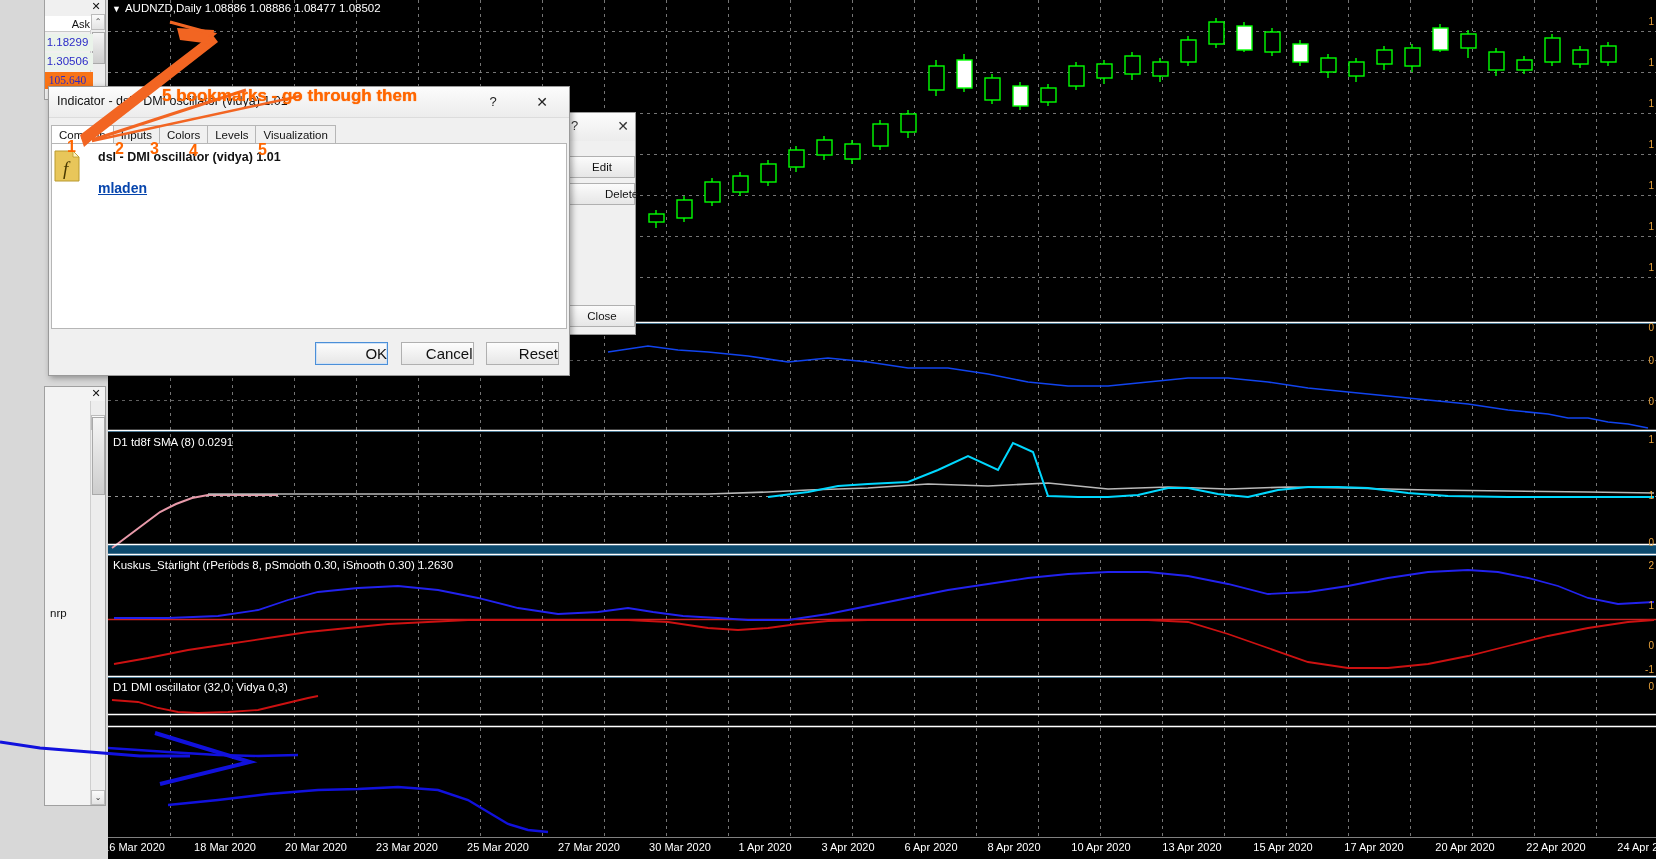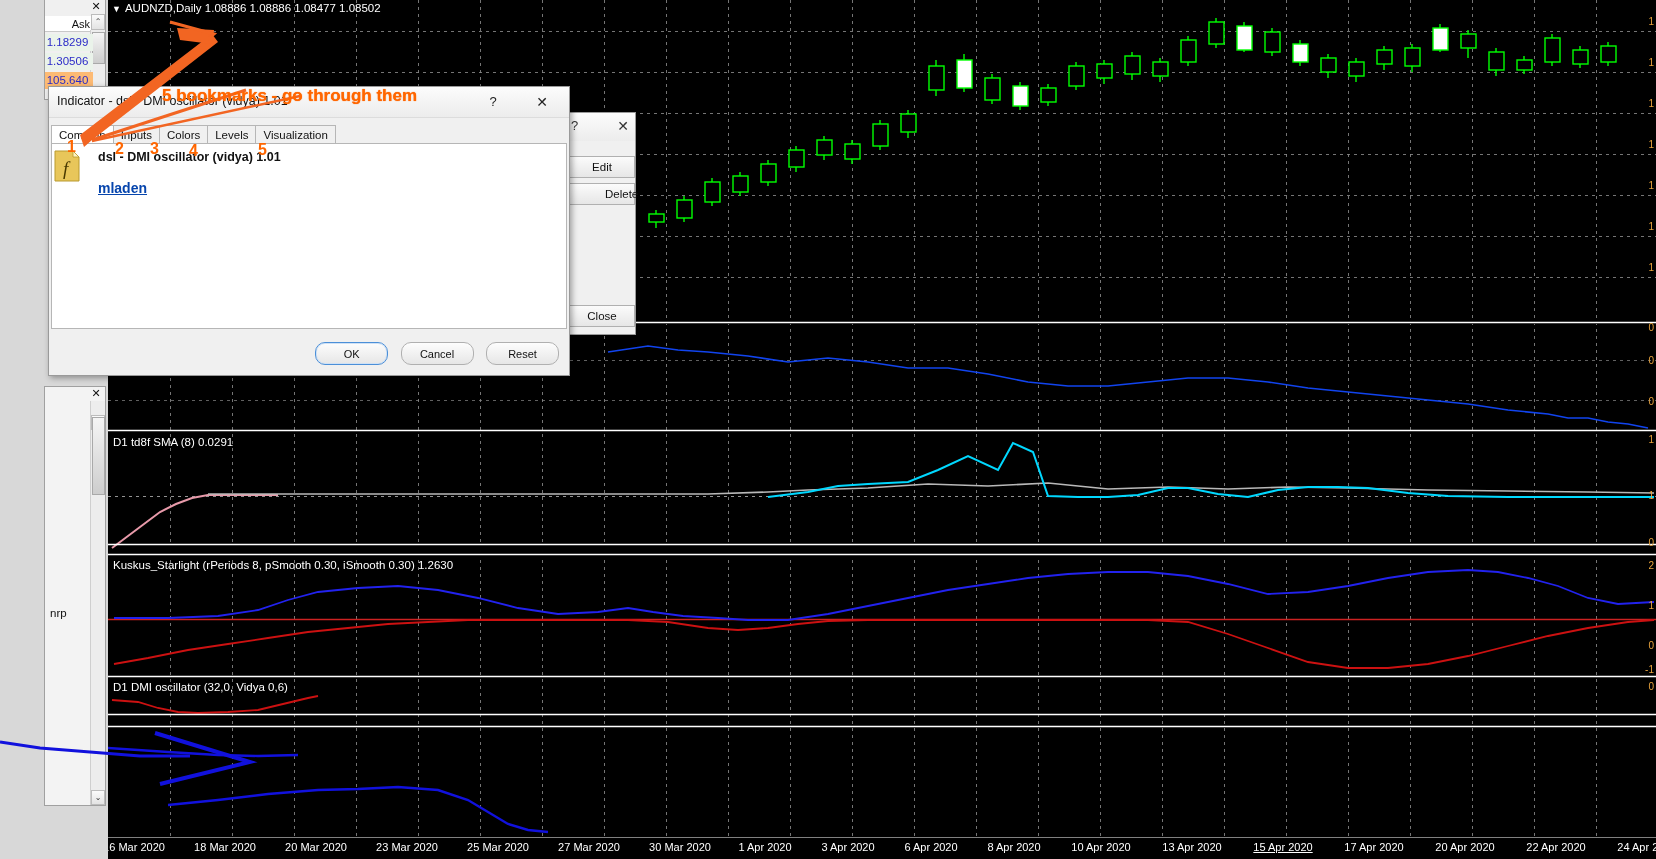--- a/index.html
+++ b/index.html
@@ -45,21 +45,21 @@
     position: absolute; left: 1px; top: 2px; width: 11px; height: 30px;
     background: linear-gradient(#f5f5f5,#cdcdcd); border: 1px solid #a9a9a9;
   }
   .mw-row {
     position: absolute; left: 0; width: 48px; height: 17px;
     font-size: 11.5px; color: #2b2bc8; text-align: center; padding-right: 3px;
     box-sizing: border-box; line-height: 17px;
   }
   .mw-row.r0 { top: 34px; background: #eaf3ea; }
   .mw-row.r1 { top: 53px; background: #eaf3ea; }
-  .mw-row.r2 { top: 72px; background: #fdba74; }
+  .mw-row.r2 { top: 72px; background: #f97316; font-family: Liberation Serif, serif; }
 
   
   .nav-panel {
     position: absolute; left: 44px; top: 386px; width: 62px; height: 420px;
     background: #f3f3f3; border: 1px solid #a0a0a0; box-sizing: border-box;
   }
   .nav-close {
     position: absolute; right: 2px; top: 0px; width: 14px; height: 13px;
     font-size: 11px; line-height: 12px; text-align: center; color: #111;
   }
@@ -79,21 +79,21 @@
     background: linear-gradient(#f5f5f5,#cdcdcd); border: 1px solid #a9a9a9;
   }
   .nav-label {
     position: absolute; left: 5px; top: 220px;
     font-size: 11.5px; color: #111;
   }
 
   
   .chart {
     position: absolute; left: 108px; top: 0; right: 0; bottom: 0;
-    background: #000000;
+    background: #0c4a6e;
     overflow: hidden;
   }
   .chart-svg { position: absolute; left: 0; top: 0; }
   .chart-header {
     position: absolute; left: 4px; top: 2px;
     color: #fff; font-size: 11.5px; white-space: nowrap;
     font-family: "Liberation Sans", sans-serif;
   }
   .chart-header .caret { display:inline-block; margin-right: 4px; font-size: 9px; }
 
@@ -170,23 +170,23 @@
   }
   .ind-author {
     position: absolute; left: 46px; top: 36px; font-size: 14px; color: #0645ad;
     text-decoration: underline; cursor: pointer; font-weight: bold;
   }
   .dlg-buttons {
     position: absolute; right: 10px; bottom: 10px;
   }
   .dlg-btn {
     display: inline-block; width: 73px; height: 23px;
-    font-size: 11px; line-height: 22px; text-align: center; color: #111;
+    font-size: 15px; line-height: 22px; text-align: right; color: #111;
     background: linear-gradient(#fdfdfd,#e6e6e6);
-    border: 1px solid #b0b0b0; border-radius: 10px; margin-left: 8px;
+    border: 1px solid #b0b0b0; border-radius: 0; margin-left: 8px;
     box-sizing: border-box; cursor: pointer;
   }
   .dlg-btn.default { border: 1px solid #4b8fd8; box-shadow: 0 0 0 1px #cfe1f5 inset; }
 
   
   .bg-dlg {
     position: absolute; left: 568px; top: 112px; width: 68px; height: 223px;
     background: #f0f0f0; border: 1px solid #9a9a9a; box-sizing: border-box;
   }
   .bg-dlg-title {
@@ -361,21 +361,21 @@
       <polyline fill="none" stroke="#1111dd" stroke-width="2.4" points="-120,742 -60,744 0,748 60,752 110,755 150,756 190,755"></polyline>
     </svg>
 
     <div class="chart-header">
       <span class="caret">▼</span><span>AUDNZD,Daily  1.08886 1.08886 1.08477 1.08502</span>
     </div>
 
 
     <div class="sub-label" style="left:5px; top:436px;">D1 td8f SMA (8) 0.0291</div>
     <div class="sub-label" style="left:5px; top:559px;">Kuskus_Starlight  (rPeriods 8, pSmooth 0.30, iSmooth 0.30)  1.2630</div>
-    <div class="sub-label" style="left:5px; top:681px;">D1 DMI oscillator (32,0, Vidya 0,6)</div>
+    <div class="sub-label" style="left:5px; top:681px;">D1 DMI oscillator (32,0, Vidya 0,3)</div>
 
     <div class="y-axis-lab" style="top:16px;">1</div>
     <div class="y-axis-lab" style="top:57px;">1</div>
     <div class="y-axis-lab" style="top:98px;">1</div>
     <div class="y-axis-lab" style="top:139px;">1</div>
     <div class="y-axis-lab" style="top:180px;">1</div>
     <div class="y-axis-lab" style="top:221px;">1</div>
     <div class="y-axis-lab" style="top:262px;">1</div>
     <div class="y-axis-lab" style="top:322px;">0</div>
     <div class="y-axis-lab" style="top:355px;">0</div>
@@ -396,21 +396,21 @@
       <div class="date-tick" style="left:299px;">23 Mar 2020</div>
       <div class="date-tick" style="left:390px;">25 Mar 2020</div>
       <div class="date-tick" style="left:481px;">27 Mar 2020</div>
       <div class="date-tick" style="left:572px;">30 Mar 2020</div>
       <div class="date-tick" style="left:657px;">1 Apr 2020</div>
       <div class="date-tick" style="left:740px;">3 Apr 2020</div>
       <div class="date-tick" style="left:823px;">6 Apr 2020</div>
       <div class="date-tick" style="left:906px;">8 Apr 2020</div>
       <div class="date-tick" style="left:993px;">10 Apr 2020</div>
       <div class="date-tick" style="left:1084px;">13 Apr 2020</div>
-      <div class="date-tick" style="left:1175px;text-decoration:underline;">15 Apr 2020</div>
+      <div class="date-tick" style="left:1175px;">15 Apr 2020</div>
       <div class="date-tick" style="left:1266px;">17 Apr 2020</div>
       <div class="date-tick" style="left:1357px;">20 Apr 2020</div>
       <div class="date-tick" style="left:1448px;">22 Apr 2020</div>
       <div class="date-tick" style="left:1539px;">24 Apr 2020</div>
 
     </div>
   </div>
 
   <div class="mw-panel">
     <div class="mw-close">✕</div>

